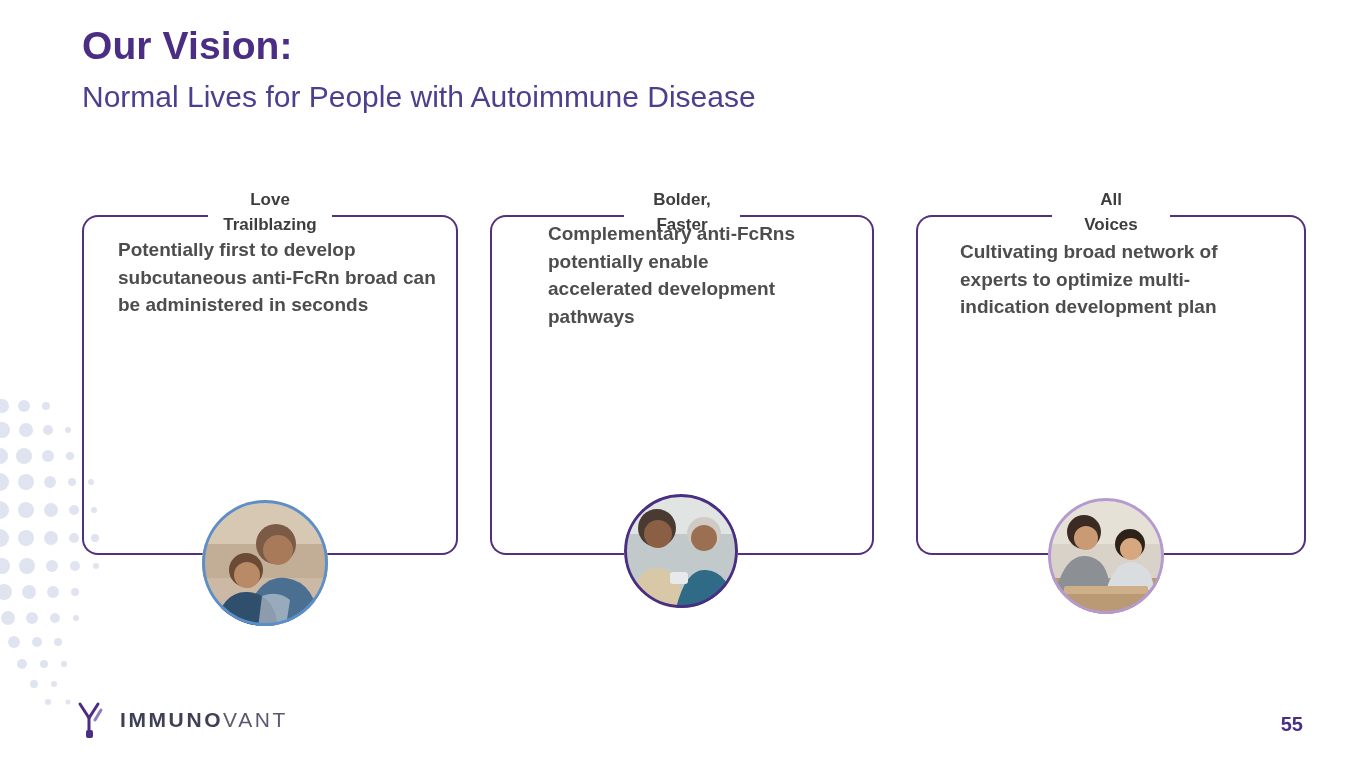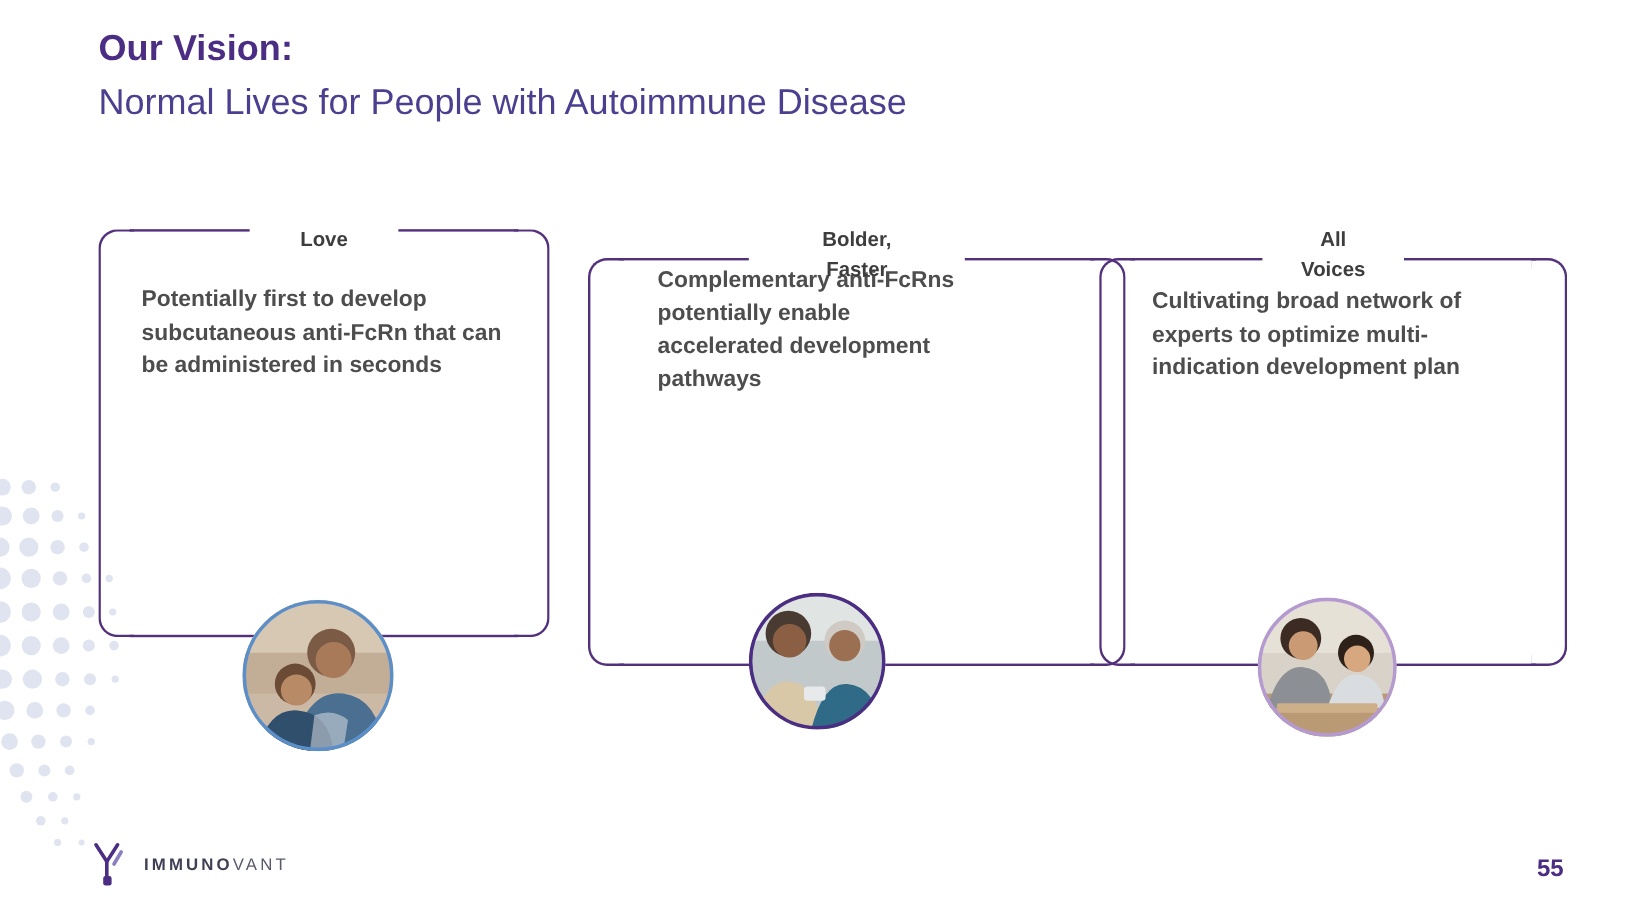--- a/index.html
+++ b/index.html
@@ -25,21 +25,21 @@
     pointer-events: none;
   }
 
   
   .title-block {
     position: absolute;
     left: 82px;
     top: 22px;
   }
   .title-line1 {
-    font-size: 30px;
+    font-size: 39px;
     font-weight: bold;
     color: #4b2e83;
     letter-spacing: 0.1px;
     line-height: 1.25;
   }
   .title-line2 {
     font-size: 30px;
     font-weight: normal;
     color: #4b3f8f;
     line-height: 1.35;
@@ -53,21 +53,21 @@
     top: 188px;
     left: 0;
     width: 1365px;
     height: 420px;
   }
   .card {
     position: absolute;
     top: 0;
   }
   .card-1 { left: 82px;  width: 376px; }
-  .card-2 { left: 490px; width: 448px; }
+  .card-2 { left: 490px; width: 384px; }
   .card-3 { left: 916px; width: 390px; }
 
   .card-header {
     text-align: center;
     font-size: 17px;
     font-weight: bold;
     color: #3d3d3d;
     line-height: 1.45;
     position: relative;
     z-index: 3;
@@ -149,21 +149,21 @@
   
   .logo {
     position: absolute;
     left: 74px;
     bottom: 28px;
     display: flex;
     align-items: center;
     gap: 10px;
   }
   .logo-word {
-    font-size: 14px;
+    font-size: 21px;
     letter-spacing: 2.6px;
     color: #5a5a6e;
   }
   .logo-word b { color: #3f3f55; font-weight: bold; }
   .page-number {
     position: absolute;
     right: 62px;
     bottom: 32px;
     font-size: 20px;
     font-weight: bold;
@@ -230,29 +230,30 @@
 <div class="title-block">
   <div class="title-line1">Our Vision:</div>
   <div class="title-line2">Normal Lives for People with Autoimmune Disease</div>
 </div>
 
 <div class="cards">
 
   <div class="card card-1">
     <div class="card-header">
       <span class="hdr-line">Love</span>
+      <span class="hdr-line">Trailblazing</span>
     </div>
     <div class="bracket">
       <div class="edge left"></div>
       <div class="edge right"></div>
       <div class="edge top-left-stub" style="left:26px; width:100px;"></div>
       <div class="edge top-right-stub" style="right:26px; width:100px;"></div>
       <div class="edge bottom-rail"></div>
     </div>
-    <div class="card-body">Potentially first to develop subcutaneous anti-FcRn that can be administered in seconds</div>
+    <div class="card-body">Potentially first to develop subcutaneous anti-FcRn broad can be administered in seconds</div>
     <div class="photo photo-1">
       <svg class="photo-inner" viewBox="0 0 126 126" xmlns="http://www.w3.org/2000/svg">
         <rect width="126" height="126" fill="#cbb9a6"></rect>
         <rect x="0" y="0" width="126" height="46" fill="#d7c8b4"></rect>
         <rect x="0" y="46" width="126" height="30" fill="#b9a übrig" fill-opacity="0"></rect>
         <rect x="0" y="44" width="126" height="34" fill="#c2ad96"></rect>
         <circle cx="74" cy="44" r="20" fill="#7b5b46"></circle>
         <circle cx="76" cy="50" r="15" fill="#a87a59"></circle>
         <path d="M40 126 q14 -52 44 -48 q30 4 34 48 z" fill="#4a6f91"></path>
         <circle cx="44" cy="70" r="17" fill="#6b4a36"></circle>

